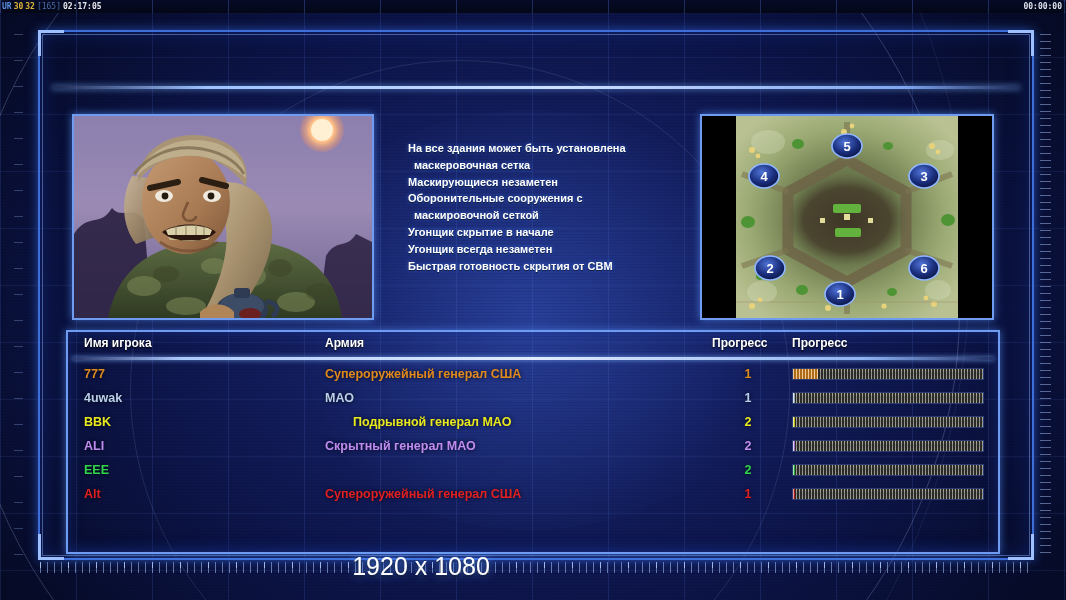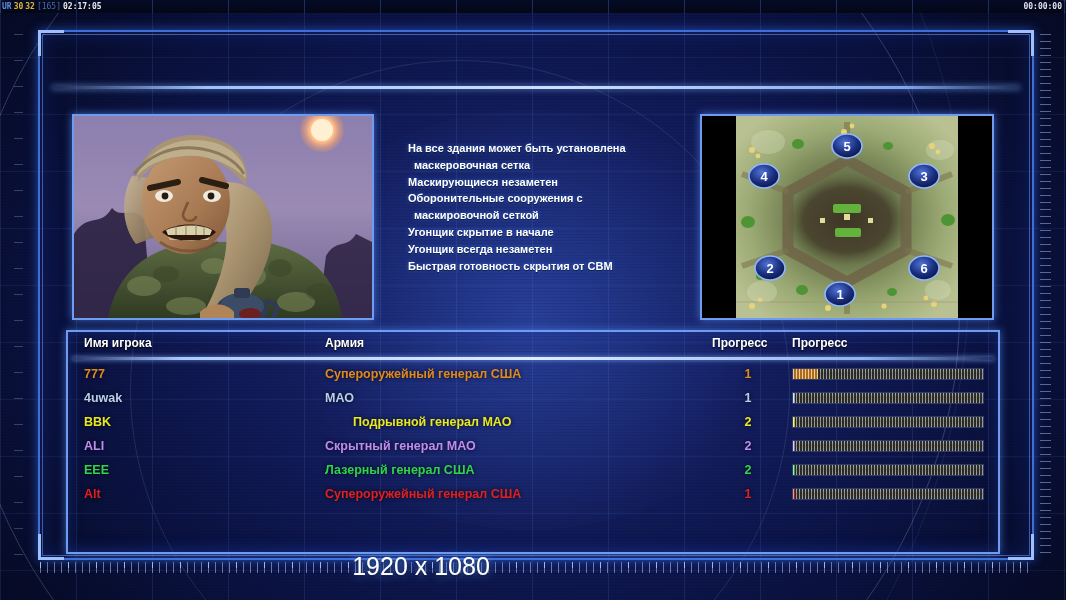--- a/index.html
+++ b/index.html
@@ -493,21 +493,20 @@
           <div class="c-team" style="color: rgb(192, 140, 240);">2</div>
           <div class="c-prog">
             <div class="bar">
               <div class="track"></div>
               <div class="fill" style="width: 1%; background-color: rgb(192, 140, 240);"></div>
             </div>
           </div>
         </div>
         <div class="prow">
           <div class="c-name" style="color: rgb(47, 212, 74);">EEE</div>
-          <div class="c-army" style="color: rgb(47, 212, 74);">Лазерный генерал США</div>
           <div class="c-team" style="color: rgb(47, 212, 74);">2</div>
           <div class="c-prog">
             <div class="bar">
               <div class="track"></div>
               <div class="fill" style="width: 1%; background-color: rgb(47, 212, 74);"></div>
             </div>
           </div>
         </div>
         <div class="prow">
           <div class="c-name" style="color: rgb(224, 32, 32);">Alt</div>

